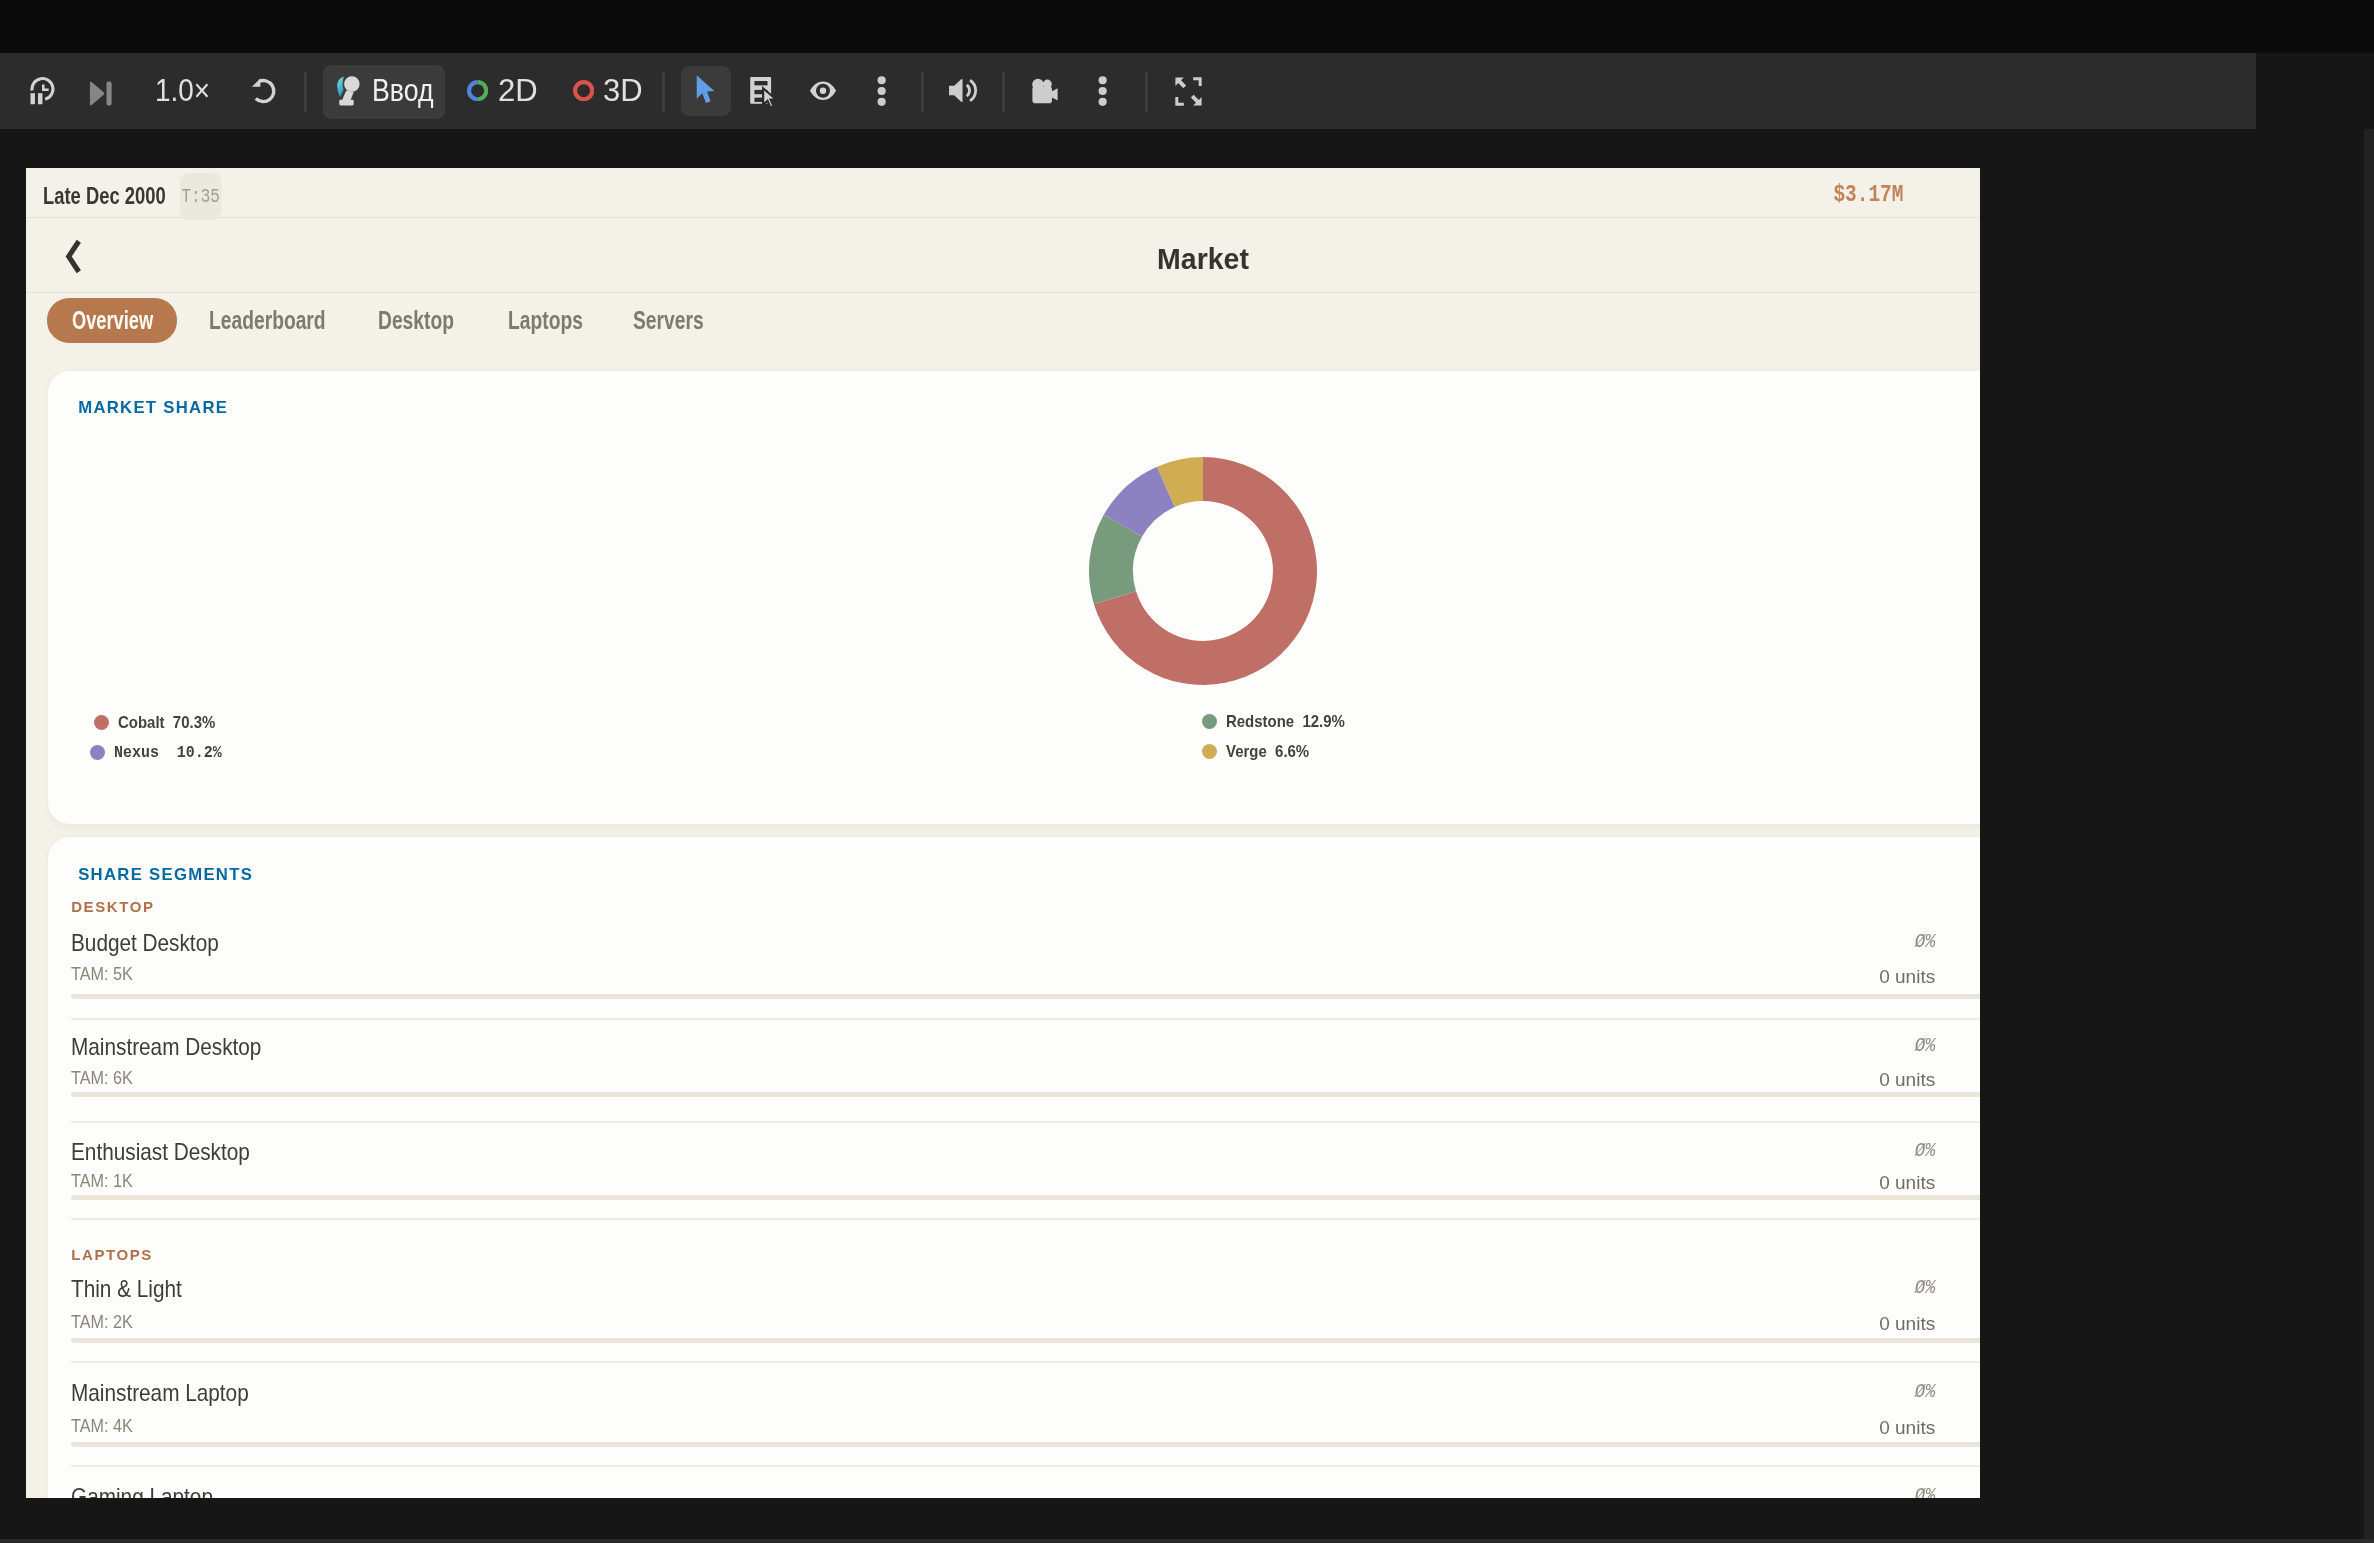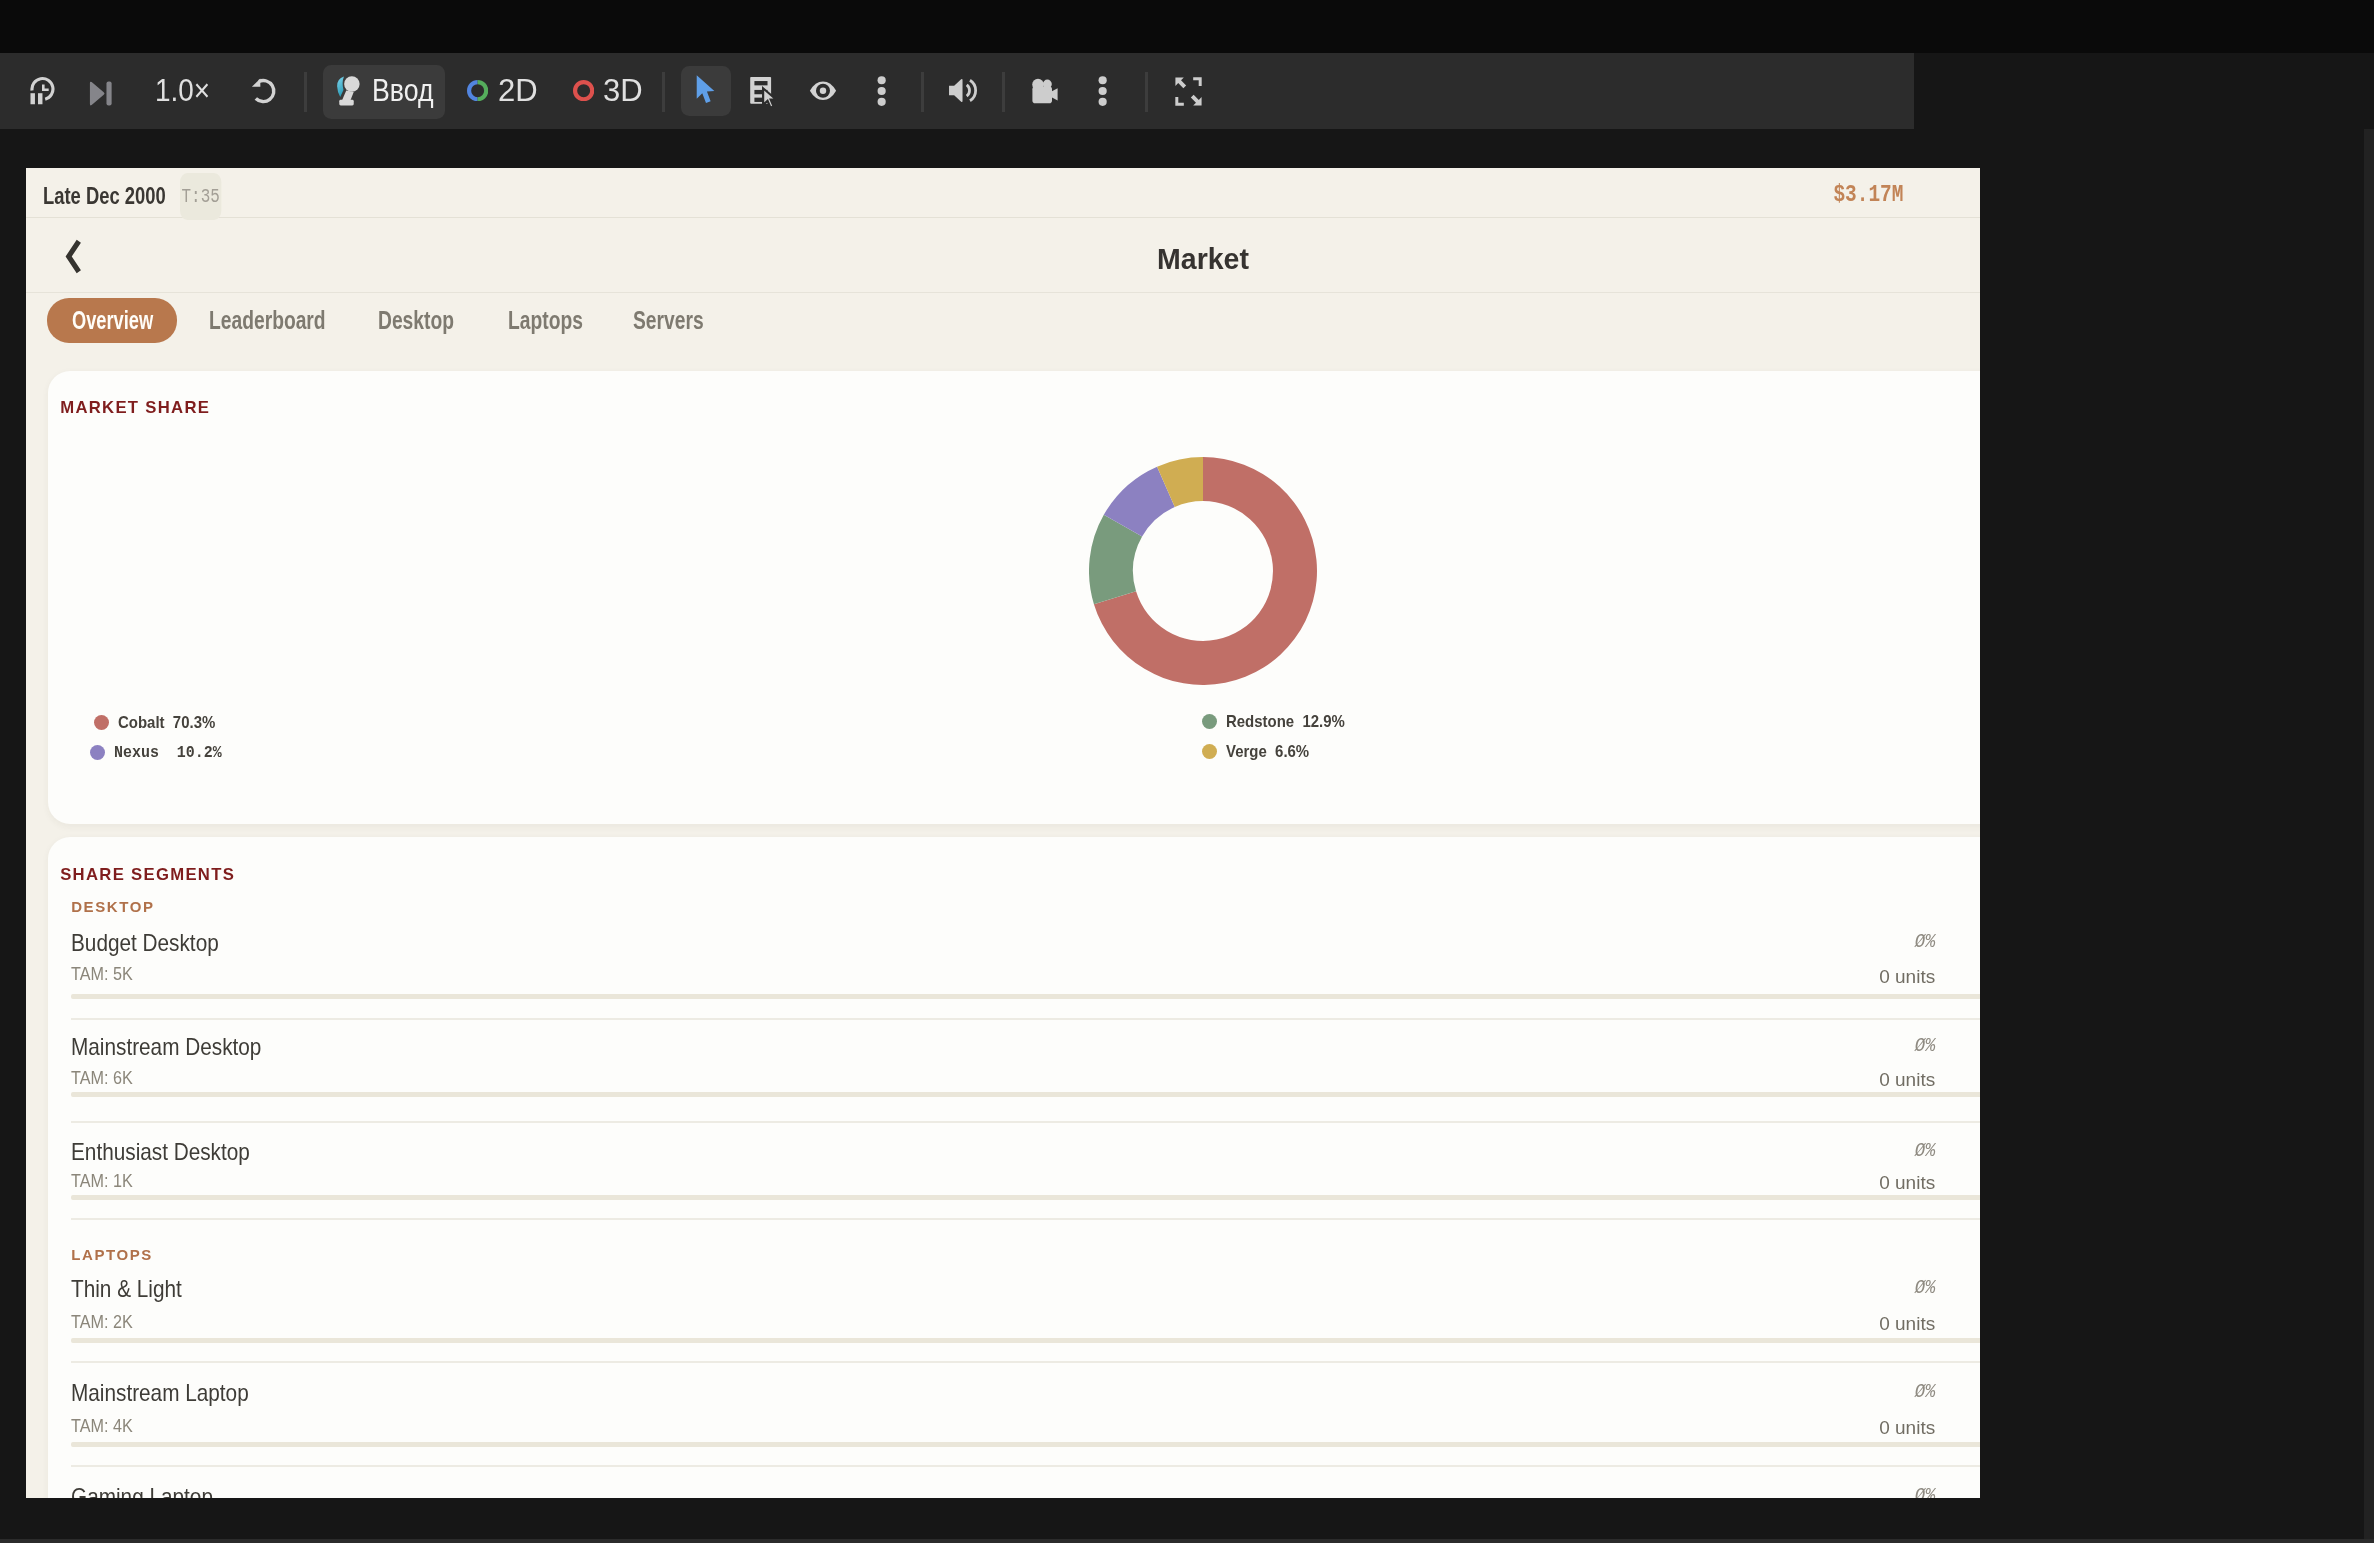--- a/index.html
+++ b/index.html
@@ -1,19 +1,19 @@
 <!DOCTYPE html>
 <html style="font-size:15px"><head>
 <meta charset="utf-8">
 <style>
   * { margin:0; padding:0; box-sizing:border-box; }
   html,body { width:2375px; height:1543px; overflow:hidden; background:#161616; font-family:"Liberation Sans", sans-serif; }
   .abs { position:absolute; }
   .topblack { left:0; top:0; width:2375px; height:53px; background:#0a0a0a; }
-  .toolbar { left:0; top:53px; width:1914px; height:76px; background:#2c2c2c; }
+  .toolbar { left:0; top:53px; width:2256px; height:76px; background:#2c2c2c; }
   .bottomstrip { left:0; top:1539px; width:2375px; height:4.6px; background:#2b2b2b; }
   .game { left:10.2px; top:168px; width:1954px; height:1330px; background:#f4f1e9; overflow:hidden;margin-left:16px; }
   .game > * { position:absolute; }
 
   
   .hrow1 { left:0; top:0; width:2354px; height:50px; border-bottom:1.9px solid #e4e1d6; }
   .date { left:16.7px; top:2.8px; line-height:51px; font-size:23px; font-weight:bold; color:#3a3733; transform:scaleX(0.80); transform-origin:left center; white-space:nowrap; }
   .tbadge { left:154px; top:4.6px; width:53px; height:47px; background:#ebe9dd; border-radius:9.3px;
             font-family:"Liberation Mono",monospace; font-size:20.4px; color:#a39f96;
             text-align:center; line-height:47px; transform:scaleX(0.78); transform-origin:left center; }
@@ -26,21 +26,21 @@
   .pill { left:21.3px; top:130px; width:130px; height:45px; border-radius:22px; background:#b8784d;
           color:#fffdf8; font-weight:bold; font-size:25px; text-align:center; line-height:45px; }
   .pill span { display:inline-block; transform:scaleX(0.73); transform-origin:center; }
   .tab { top:130px; height:45px; line-height:45px; font-size:25px; font-weight:bold; color:#7e7a70;
          transform:scaleX(0.77); transform-origin:left center; white-space:nowrap; }
 
   
   .card { left:22px; width:2310px; background:#fdfdfb; border-radius:22px; box-shadow:0 2.8px 7.4px rgba(60,50,30,0.05); }
   .card1 { top:203px; height:453px; }
   .card2 { top:669px; height:1020px; }
-  .sechead { left:34px; font-size:16.7px; font-weight:bold; letter-spacing:1.3px; color:#7f1d1d; line-height:17.6px; }
+  .sechead { left:52px; font-size:16.7px; font-weight:bold; letter-spacing:1.3px; color:#0369a1; line-height:17.6px; }
   .subhead { left:45px; font-size:15px; font-weight:bold; letter-spacing:1.6px; color:#b0714a; line-height:16px; }
 
   .legrow { font-size:17px; font-weight:bold; color:#45423c; line-height:15px; height:15px; display:flex; align-items:center;justify-content:space-between; }
   .legrow .txt { transform:scaleX(0.88); transform-origin:left center; white-space:nowrap; }
   .dot { width:15px; height:15px; border-radius:50%; flex:0 0 15px; }
 
   .rowtitle { left:45px; font-size:24px; color:#3e3c37; line-height:24px; transform:scaleX(0.865); transform-origin:left top; white-space:nowrap; }
   .rowtam { left:45px; font-size:18.6px; color:#8b867a; line-height:18.6px; transform:scaleX(0.87); transform-origin:left top; white-space:nowrap; }
   .rowpct { right:45px; font-family:"Liberation Mono",monospace; font-style:italic; font-size:20.4px; color:#8f8b82; line-height:20.4px; transform:scaleX(0.85); transform-origin:right top; }
   .rowunits { right:45px; font-size:19px; color:#716d63; line-height:18.6px; transform-origin:right top; }

